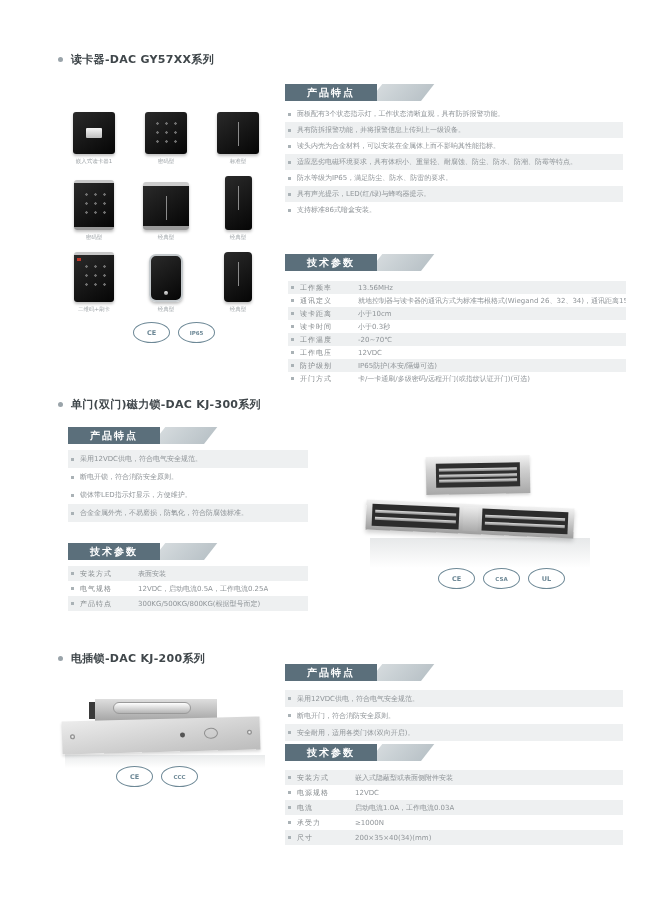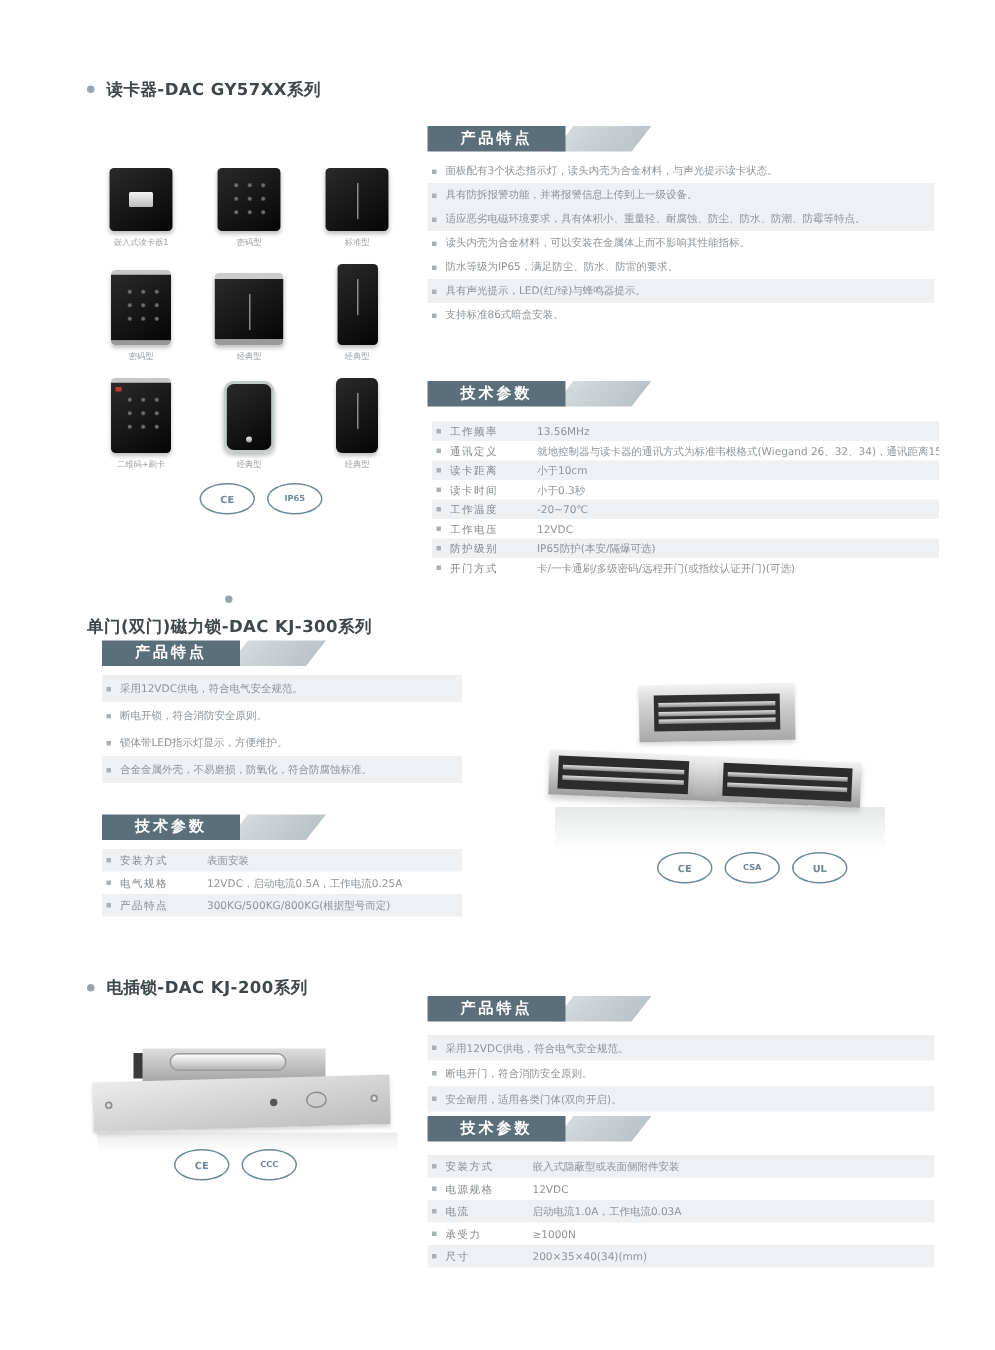--- a/index.html
+++ b/index.html
@@ -177,33 +177,33 @@
     <div class="cert" style="font-size:5.5px;">IP65</div>
   </div>
 
   <div class="banner" style="left:285px; top:84px;">
     <div class="b-tail"></div>
     <div class="b-dark">产品特点</div>
   </div>
   <div class="feat-list lh16" style="left:285px; top:106px; width:338px;">
     <div class="feat-row">
         <span class="fdot"></span>
-        <span class="feat-text">面板配有3个状态指示灯，读头内壳为合金材料，与声光提示读卡状态。</span>
+        <span class="feat-text">面板配有3个状态指示灯，工作状态清晰直观，具有防拆报警功能。</span>
       </div>
     <div class="feat-row striped">
         <span class="fdot"></span>
         <span class="feat-text">具有防拆报警功能，并将报警信息上传到上一级设备。</span>
       </div>
+    <div class="feat-row">
+        <span class="fdot"></span>
+        <span class="feat-text">读头内壳为合金材料，可以安装在金属体上而不影响其性能指标。</span>
+      </div>
     <div class="feat-row striped">
         <span class="fdot"></span>
         <span class="feat-text">适应恶劣电磁环境要求，具有体积小、重量轻、耐腐蚀、防尘、防水、防潮、防霉等特点。</span>
-      </div>
-    <div class="feat-row">
-        <span class="fdot"></span>
-        <span class="feat-text">读头内壳为合金材料，可以安装在金属体上而不影响其性能指标。</span>
       </div>
     <div class="feat-row">
         <span class="fdot"></span>
         <span class="feat-text">防水等级为IP65，满足防尘、防水、防雷的要求。</span>
       </div>
     <div class="feat-row striped">
         <span class="fdot"></span>
         <span class="feat-text">具有声光提示，LED(红/绿)与蜂鸣器提示。</span>
       </div>
     <div class="feat-row">
@@ -252,21 +252,21 @@
         <span class="p-label">防护级别</span>
         <span class="p-value">IP65防护(本安/隔爆可选)</span>
       </div>
     <div class="param-row">
         <span class="fdot"></span>
         <span class="p-label">开门方式</span>
         <span class="p-value">卡/一卡通刷/多级密码/远程开门(或指纹认证开门)(可选)</span>
       </div>
   </div>
 
-  <div class="sec-title" style="left:58px; top:397px;flex-direction:column;">
+  <div class="sec-title" style="left:58px; top:397px;">
     <span class="tdot"></span>
     <span class="ttext">单门(双门)磁力锁-DAC KJ-300系列</span>
   </div>
 
   <div class="banner" style="left:68px; top:427px;">
     <div class="b-tail"></div>
     <div class="b-dark">产品特点</div>
   </div>
   <div class="feat-list lh18" style="left:68px; top:450px; width:240px;">
     <div class="feat-row striped">

